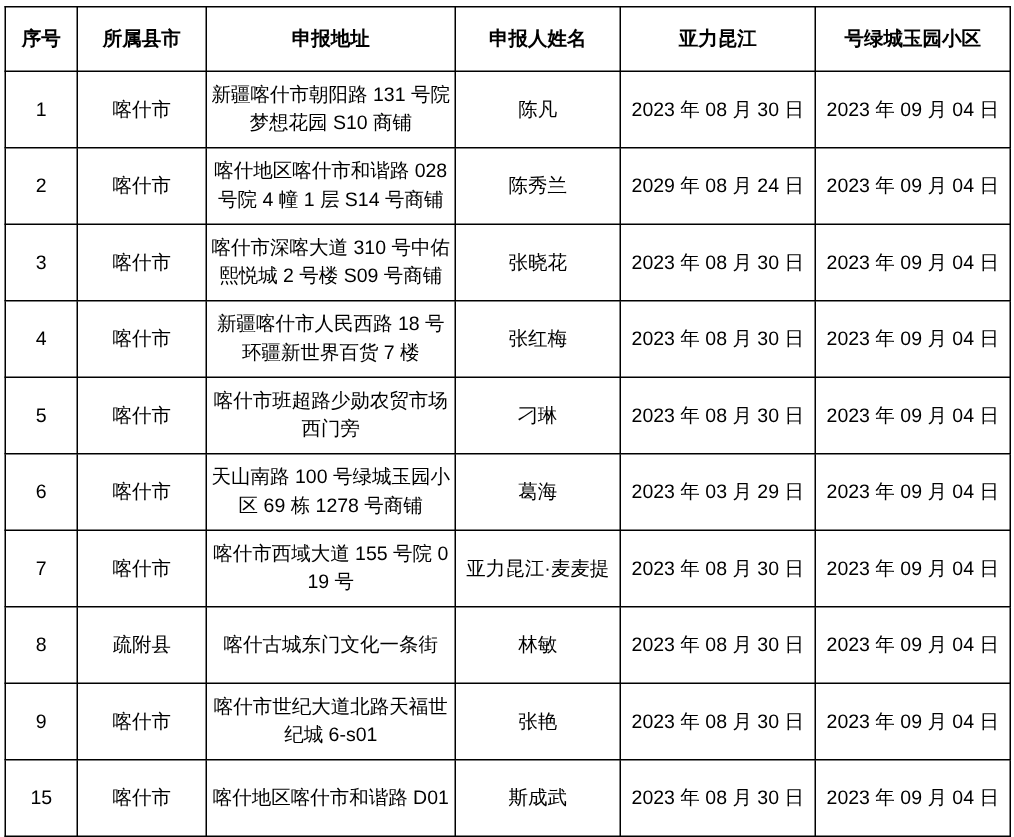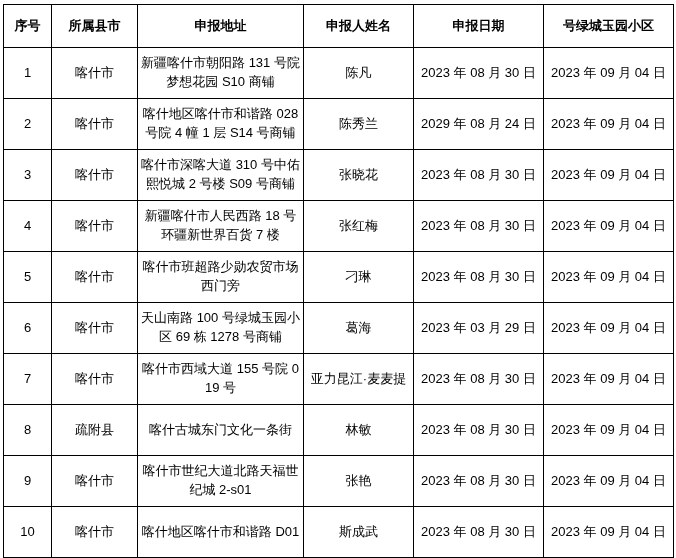--- a/index.html
+++ b/index.html
@@ -74,21 +74,21 @@
       <col class="c-name">
       <col class="c-apply">
       <col class="c-review">
     </colgroup>
     <thead>
       <tr>
         <th>序号</th>
         <th>所属县市</th>
         <th>申报地址</th>
         <th>申报人姓名</th>
-        <th>申报日期</th>
+        <th>亚力昆江</th>
         <th>号绿城玉园小区</th>
       </tr>
     </thead>
     <tbody>
       <tr>
         <td>1</td>
         <td>喀什市</td>
         <td class="cell-address">新疆喀什市朝阳路 131 号院梦想花园 S10 商铺</td>
         <td class="cell-name">陈凡</td>
         <td class="cell-date">2023 年 08 月 30 日</td>
@@ -146,27 +146,27 @@
         <td>8</td>
         <td>疏附县</td>
         <td class="cell-address">喀什古城东门文化一条街</td>
         <td class="cell-name">林敏</td>
         <td class="cell-date">2023 年 08 月 30 日</td>
         <td class="cell-date">2023 年 09 月 04 日</td>
       </tr>
       <tr>
         <td>9</td>
         <td>喀什市</td>
-        <td class="cell-address">喀什市世纪大道北路天福世纪城 2-s01</td>
+        <td class="cell-address">喀什市世纪大道北路天福世纪城 6-s01</td>
         <td class="cell-name">张艳</td>
         <td class="cell-date">2023 年 08 月 30 日</td>
         <td class="cell-date">2023 年 09 月 04 日</td>
       </tr>
       <tr>
-        <td>10</td>
+        <td>15</td>
         <td>喀什市</td>
         <td class="cell-address">喀什地区喀什市和谐路 D01</td>
         <td class="cell-name">斯成武</td>
         <td class="cell-date">2023 年 08 月 30 日</td>
         <td class="cell-date">2023 年 09 月 04 日</td>
       </tr>
       <tr>
         <td>11</td>
         <td>喀什市</td>
         <td class="cell-address">喀什市吐曼河路印象城 A1 号楼一楼 1 号</td>

